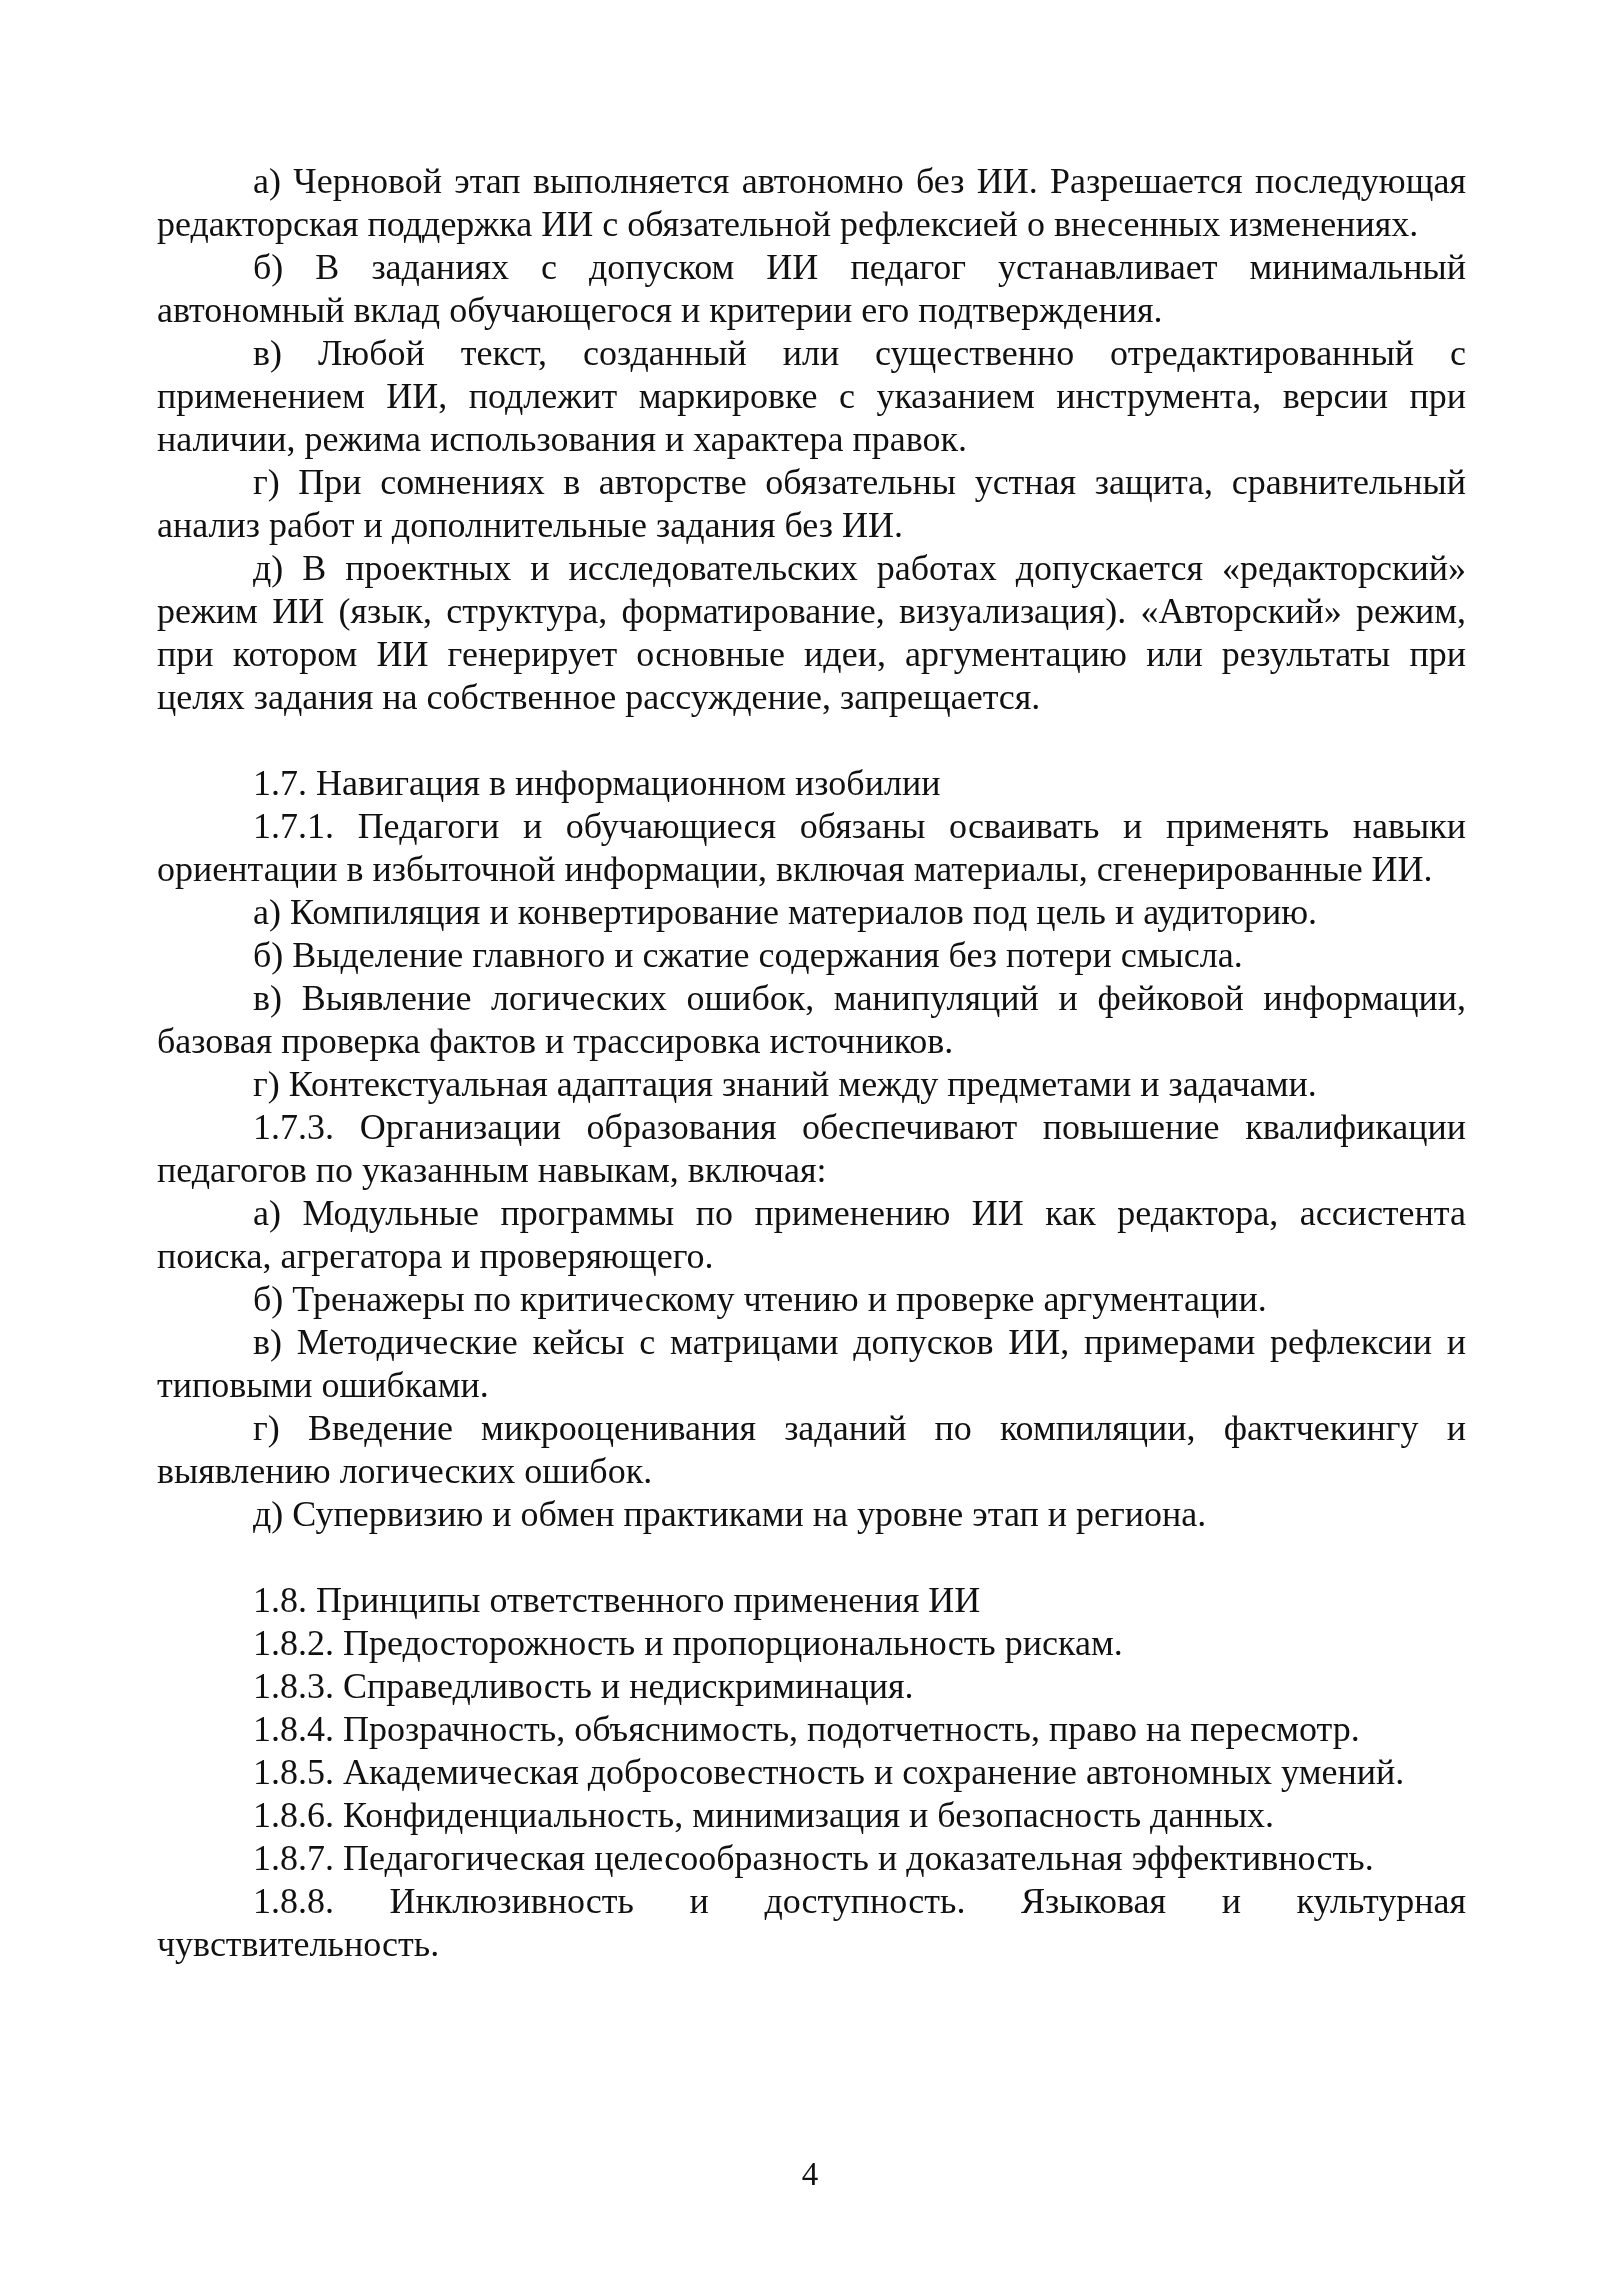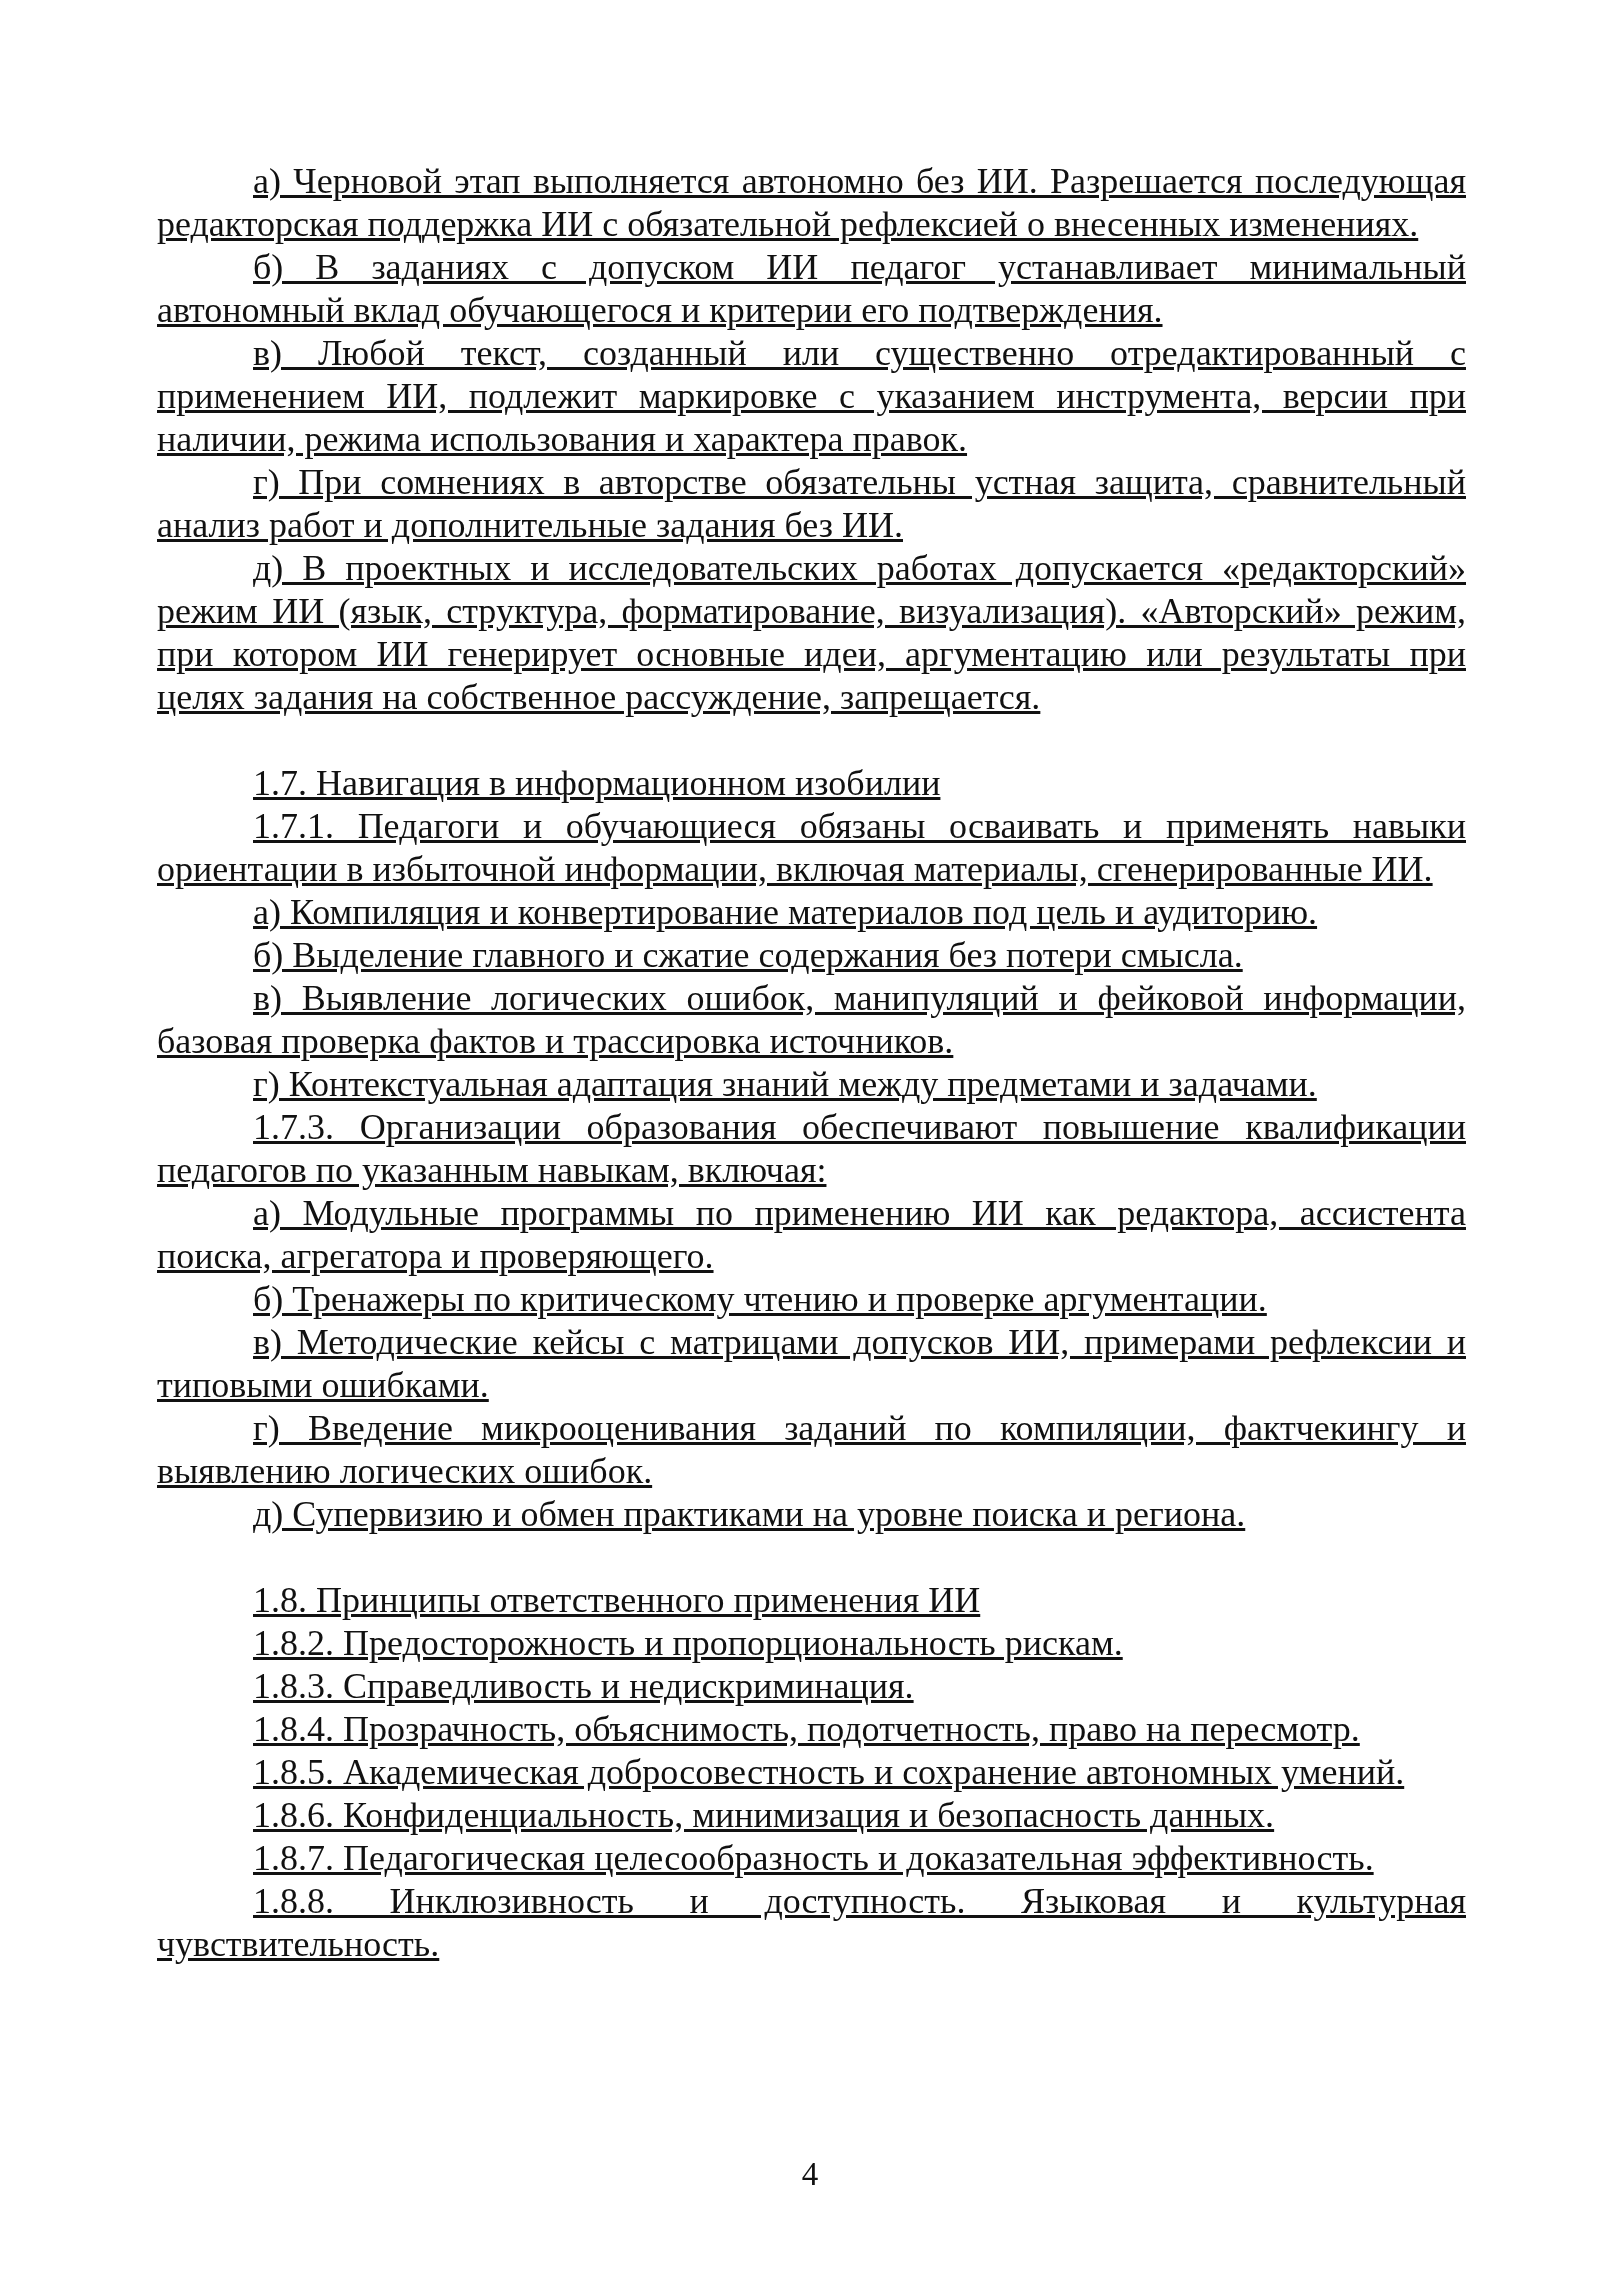--- a/index.html
+++ b/index.html
@@ -12,21 +12,20 @@
     font-family: "Liberation Serif", "DejaVu Serif", serif;
     font-size: 36px;
     line-height: 43px;
     color: #111111;
   }
   .p {
     margin: 0;
     text-indent: 96px;
     text-align: justify;
     text-align-last: left;
-    text-decoration: underline;
   }
   .gap { height: 43px; }
   .page-number {
     position: absolute;
     left: 0; width: 1620px;
     top: 2155px;
     text-align: center;
     font-family: "Liberation Serif", "DejaVu Serif", serif;
     font-size: 33px;
     line-height: 39px;
@@ -52,21 +51,21 @@
     <p class="p">1.7.1. Педагоги и обучающиеся обязаны осваивать и применять навыки ориентации в избыточной информации, включая материалы, сгенерированные ИИ.</p>
     <p class="p">а) Компиляция и конвертирование материалов под цель и аудиторию.</p>
     <p class="p">б) Выделение главного и сжатие содержания без потери смысла.</p>
     <p class="p">в) Выявление логических ошибок, манипуляций и фейковой информации, базовая проверка фактов и трассировка источников.</p>
     <p class="p">г) Контекстуальная адаптация знаний между предметами и задачами.</p>
     <p class="p">1.7.3. Организации образования обеспечивают повышение квалификации педагогов по указанным навыкам, включая:</p>
     <p class="p">а) Модульные программы по применению ИИ как редактора, ассистента поиска, агрегатора и проверяющего.</p>
     <p class="p">б) Тренажеры по критическому чтению и проверке аргументации.</p>
     <p class="p">в) Методические кейсы с матрицами допусков ИИ, примерами рефлексии и типовыми ошибками.</p>
     <p class="p">г) Введение микрооценивания заданий по компиляции, фактчекингу и выявлению логических ошибок.</p>
-    <p class="p">д) Супервизию и обмен практиками на уровне поиска и региона.</p>
+    <p class="p">д) Супервизию и обмен практиками на уровне этап и региона.</p>
   </div>
 
   <div class="gap"></div>
 
   <div>
     <p class="p">1.8. Принципы ответственного применения ИИ</p>
     <p class="p">1.8.2. Предосторожность и пропорциональность рискам.</p>
     <p class="p">1.8.3. Справедливость и недискриминация.</p>
     <p class="p">1.8.4. Прозрачность, объяснимость, подотчетность, право на пересмотр.</p>
     <p class="p">1.8.5. Академическая добросовестность и сохранение автономных умений.</p>

